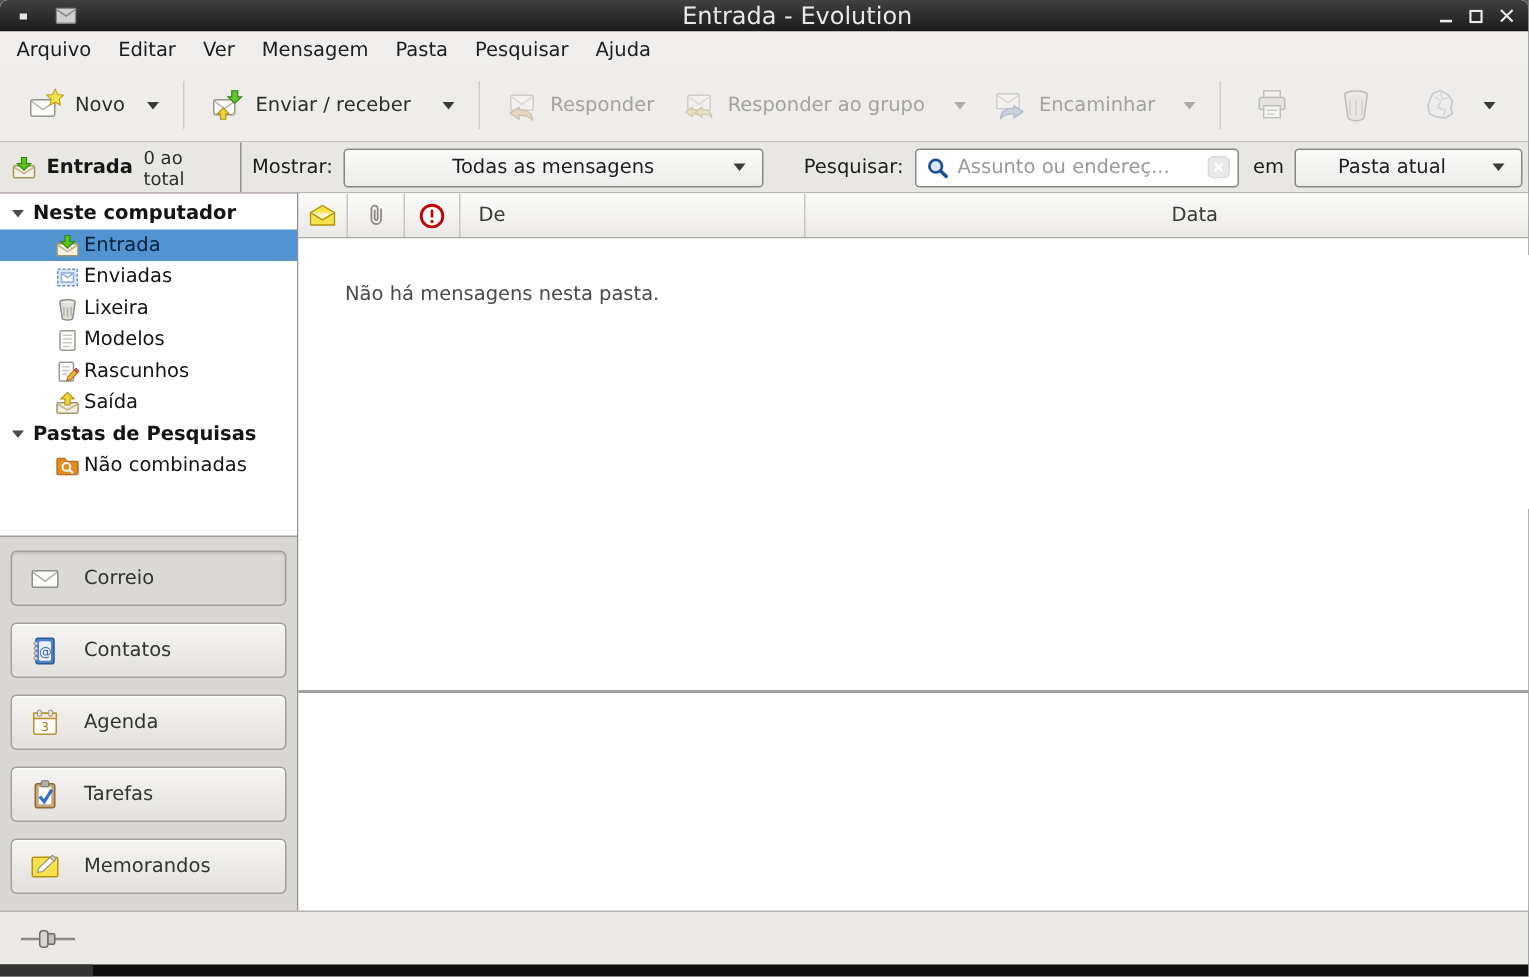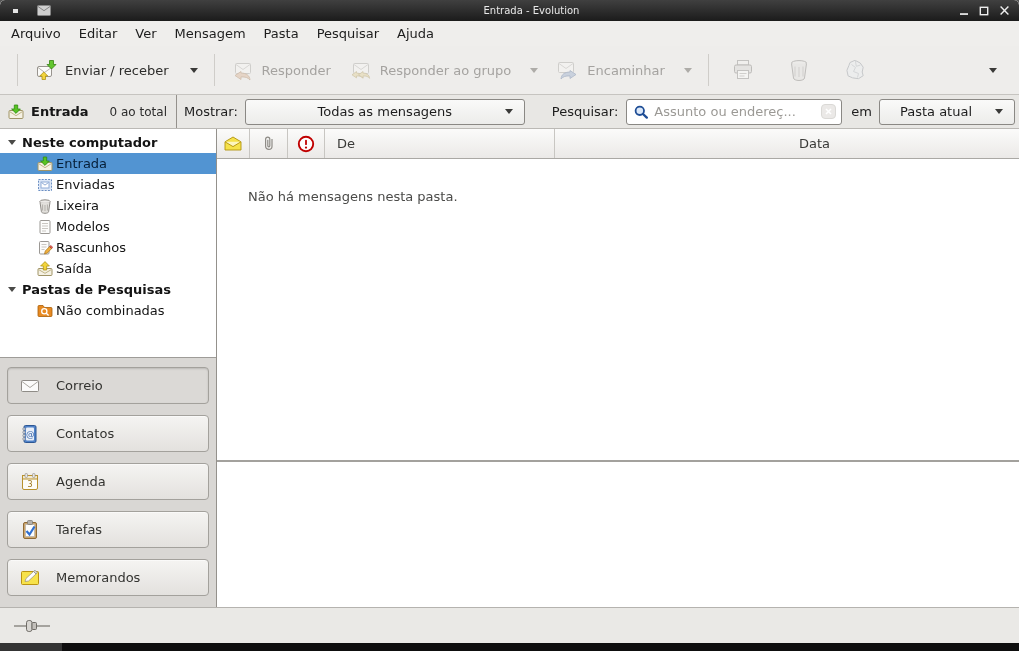--- a/index.html
+++ b/index.html
@@ -14,21 +14,21 @@
   .titlebar {
     position: absolute; top:0; left:0; right:0; height:21px;
     background: linear-gradient(#404040, #1b1b1b);
     border-radius: 5px 5px 0 0;
     display: flex; align-items: center;
   }
   .tb-dot { margin-left: 13px; display:flex; }
   .tb-appicon { margin-left: 18px; display:flex; }
   .tb-title {
     position:absolute; left:0; right:0; text-align:center;
-    color:#e8e8e8; font-size:10px; pointer-events:none;margin-left:44px;
+    color:#e8e8e8; font-size:16px; pointer-events:none;margin-left:44px;
   }
   .wc { position:absolute; right:8px; top:0; height:21px; display:flex; align-items:center; gap:6px; }
   .wc-btn { display:flex; align-items:center; justify-content:center; width:14px; height:14px; cursor:pointer; }
   
   .menubar {
     position:absolute; top:21px; left:0; right:0; height:25px;
     background:#efeeec; display:flex; align-items:center; padding-left:2px;
   }
   .menu-item { padding: 3px 9px; color:#1d1d1d; cursor:default; }
   
@@ -66,36 +66,36 @@
   .fr-rest { flex:1; display:flex; align-items:center; padding:0 4px 0 7px; }
   .fr-label { color:#1d1d1d; }
   .dropdown {
     height:26px; border:1px solid #8a8884; border-radius:3px;
     background: linear-gradient(#fafaf9, #ececea);
     display:flex; align-items:center; justify-content:center;
     position:relative; color:#1d1d1d; cursor:pointer;
   }
   .dropdown .dd-arrow { position:absolute; right:11px; margin:0; }
   .dd-show { width:280px; margin-left:7px; }
-  .dd-scope { width:136px; margin-left:7px; }
+  .dd-scope { width:152px; margin-left:7px; }
   .searchbox {
     height:26px; width:216px; margin-left:8px;
     border:1px solid #8a8884; border-radius:3px; background:#fff;
     display:flex; align-items:center; padding:0 5px 0 6px; gap:5px;
   }
   .searchbox input {
     flex:1; min-width:0; border:none; outline:none; background:transparent;
     font-family:inherit; font-size:13px; color:#1a1a1a;
   }
   .searchbox input::placeholder { color:#9b9995; opacity:1; }
   .lbl-em { margin-left:9px; }
   .lbl-search { margin-left:27px; }
   
   .main-body { position:absolute; top:129px; left:0; right:0; height:478px; display:flex; }
-  .sidebar { width:217px; border-right:1px solid #94918c; display:flex; flex-direction:column; background:#701a75; }
+  .sidebar { width:199px; border-right:1px solid #94918c; display:flex; flex-direction:column; background:#701a75; }
   .tree { height:229px; background:#fff; border-bottom:1px solid #9e9c98; padding-top:3px; overflow:hidden; }
   .tgroup { height:21px; display:flex; align-items:center; padding-left:8px; gap:6px; }
   .tri {
     width:0; height:0;
     border-left:4px solid transparent; border-right:4px solid transparent;
     border-top:5px solid #4a4a48;
   }
   .glabel { font-weight:bold; color:#141414; }
   .trow { height:21px; display:flex; align-items:center; padding-left:37px; gap:3px; color:#141414; cursor:pointer; }
   .trow.selected { background:#5294d2; color:#061f38; }
@@ -177,20 +177,31 @@
     <span class="menu-item">Arquivo</span>
     <span class="menu-item">Editar</span>
     <span class="menu-item">Ver</span>
     <span class="menu-item">Mensagem</span>
     <span class="menu-item">Pasta</span>
     <span class="menu-item">Pesquisar</span>
     <span class="menu-item">Ajuda</span>
   </div>
 
   <div class="toolbar">
+    <div class="tb-btn">
+      <span class="ic">
+          <svg width="24" height="24" viewBox="0 0 24 24">
+            <rect x="1.5" y="8.5" width="16" height="11" rx="1.5" fill="#fbfbf9" stroke="#98948e"></rect>
+            <path d="M2 9.5l7.7 5.6 7.8-5.6" fill="none" stroke="#b5b1aa"></path>
+            <polygon points="17.8,1.5 19.5,5 23.3,5.5 20.5,8.1 21.2,11.9 17.8,10.1 14.4,11.9 15.1,8.1 12.3,5.5 16.1,5" fill="#f6e44c" stroke="#c3a015" stroke-width="0.8"></polygon>
+          </svg>
+        </span>
+      <span>Novo</span>
+      <span class="dd-arrow"></span>
+    </div>
     <div class="tb-sep"></div>
     <div class="tb-btn">
       <span class="ic">
           <svg width="24" height="24" viewBox="0 0 24 24">
             <rect x="3.5" y="8.5" width="14" height="10" rx="1.5" fill="#fbfbf9" stroke="#98948e"></rect>
             <path d="M4 9.5l6.7 4.9 6.8-4.9" fill="none" stroke="#b5b1aa"></path>
             <polygon points="15.5,2.5 19.5,2.5 19.5,6.5 22,6.5 17.5,11 13,6.5 15.5,6.5" fill="#62c62e" stroke="#368212" stroke-width="0.8"></polygon>
             <polygon points="8,21.5 11.5,21.5 11.5,18 13.8,18 9.8,14 5.8,18 8,18" fill="#f2d43c" stroke="#b09516" stroke-width="0.8"></polygon>
           </svg>
         </span>

